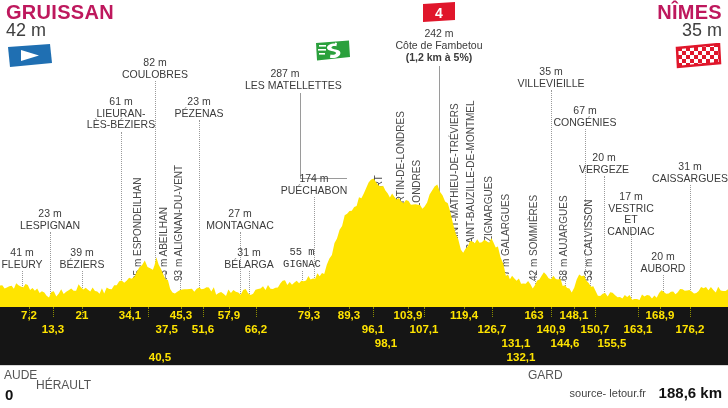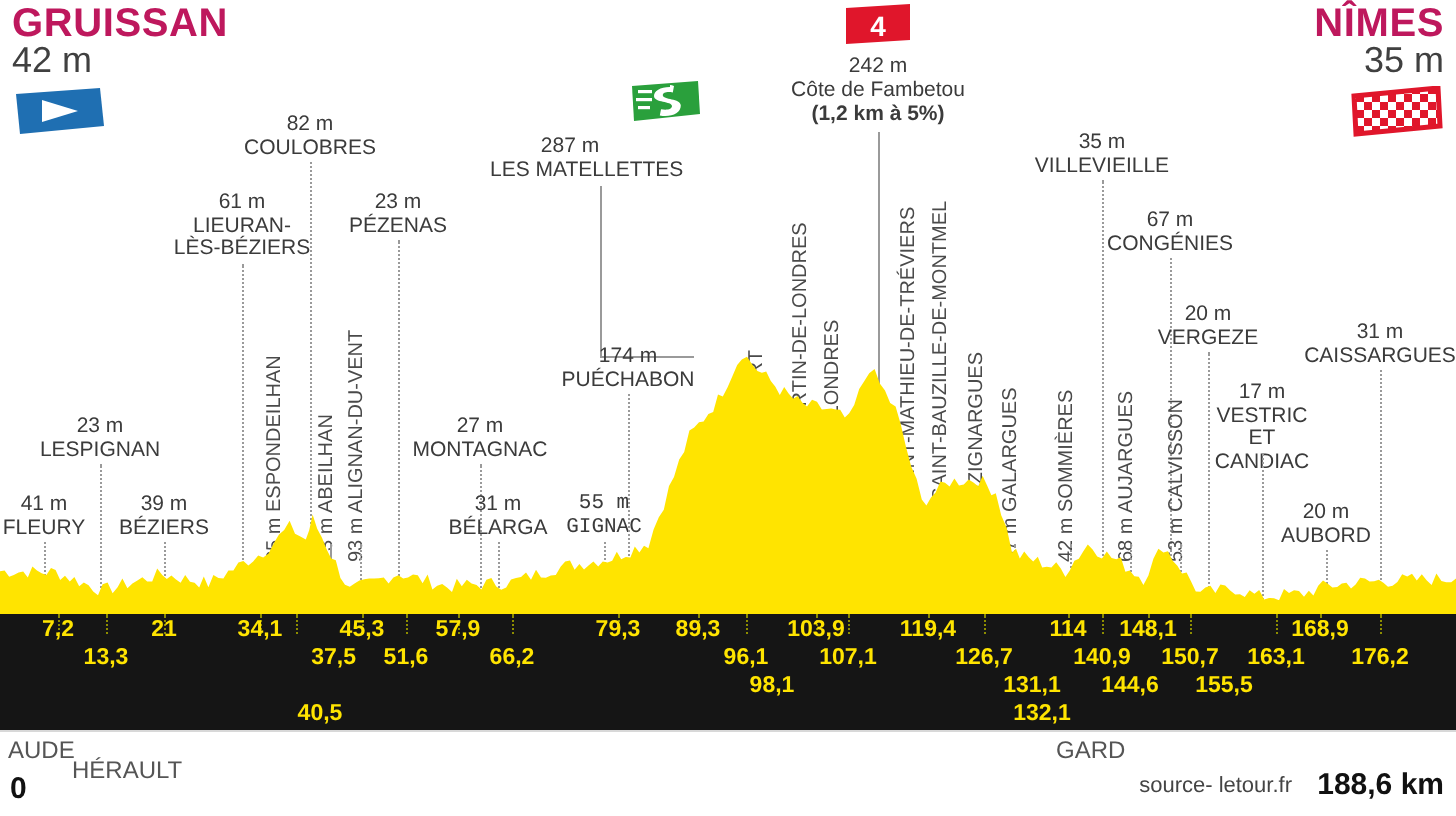--- a/index.html
+++ b/index.html
@@ -255,21 +255,21 @@
     <div id="dist-layer">
         <div class="dist" style="left: -1px; top: 2px; width: 60px;">7,2</div>
         <div class="dist" style="left: 52px; top: 2px; width: 60px;">21</div>
         <div class="dist" style="left: 100px; top: 2px; width: 60px;">34,1</div>
         <div class="dist" style="left: 151px; top: 2px; width: 60px;">45,3</div>
         <div class="dist" style="left: 199px; top: 2px; width: 60px;">57,9</div>
         <div class="dist" style="left: 279px; top: 2px; width: 60px;">79,3</div>
         <div class="dist" style="left: 319px; top: 2px; width: 60px;">89,3</div>
         <div class="dist" style="left: 378px; top: 2px; width: 60px;">103,9</div>
         <div class="dist" style="left: 434px; top: 2px; width: 60px;">119,4</div>
-        <div class="dist" style="left: 504px; top: 2px; width: 60px;">114</div>
+        <div class="dist" style="left: 504px; top: 2px; width: 60px;">163</div>
         <div class="dist" style="left: 544px; top: 2px; width: 60px;">148,1</div>
         <div class="dist" style="left: 630px; top: 2px; width: 60px;">168,9</div>
         <div class="dist" style="left: 23px; top: 16px; width: 60px;">13,3</div>
         <div class="dist" style="left: 118px; top: 16px; width: 60px; text-align: right;">37,5</div>
         <div class="dist" style="left: 173px; top: 16px; width: 60px;">51,6</div>
         <div class="dist" style="left: 226px; top: 16px; width: 60px;">66,2</div>
         <div class="dist" style="left: 343px; top: 16px; width: 60px;">96,1</div>
         <div class="dist" style="left: 394px; top: 16px; width: 60px;">107,1</div>
         <div class="dist" style="left: 462px; top: 16px; width: 60px;">126,7</div>
         <div class="dist" style="left: 521px; top: 16px; width: 60px;">140,9</div>

